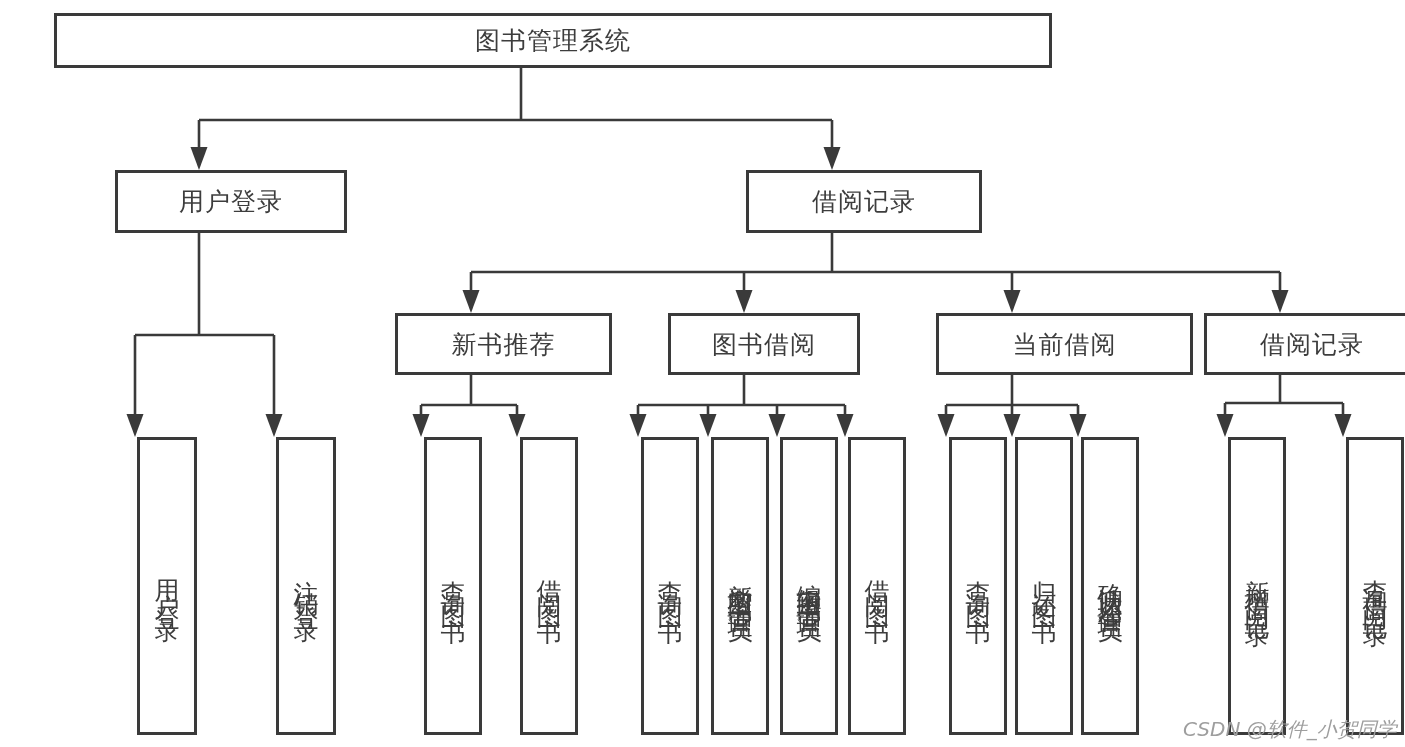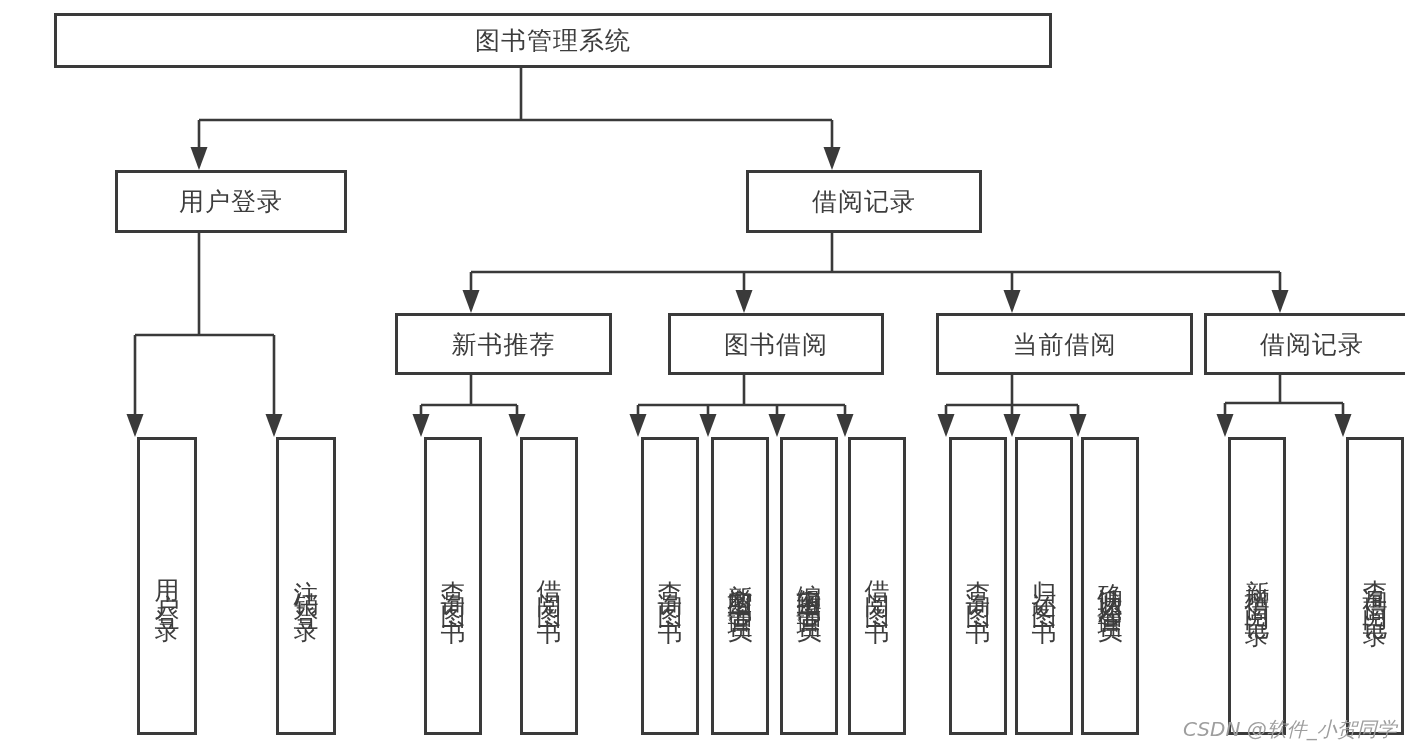--- a/index.html
+++ b/index.html
@@ -119,21 +119,21 @@
   <div class="node" style="left:83px;top:170px;width:232px;height:63px">
     <span class="lbl">用户登录</span>
   </div>
   <div class="node" style="left:714px;top:170px;width:236px;height:63px">
     <span class="lbl">借阅记录</span>
   </div>
 
   <div class="node" style="left:363px;top:313px;width:217px;height:62px">
     <span class="lbl">新书推荐</span>
   </div>
-  <div class="node" style="left:636px;top:313px;width:216px;height:62px">
+  <div class="node" style="left:636px;top:313px;width:192px;height:62px">
     <span class="lbl">图书借阅</span>
   </div>
   <div class="node" style="left:904px;top:313px;width:257px;height:62px">
     <span class="lbl">当前借阅</span>
   </div>
   <div class="node" style="left:1172px;top:313px;width:216px;height:62px">
     <span class="lbl">借阅记录</span>
   </div>
 
   <div class="node box-v short" style="left:105px;width:60px">

